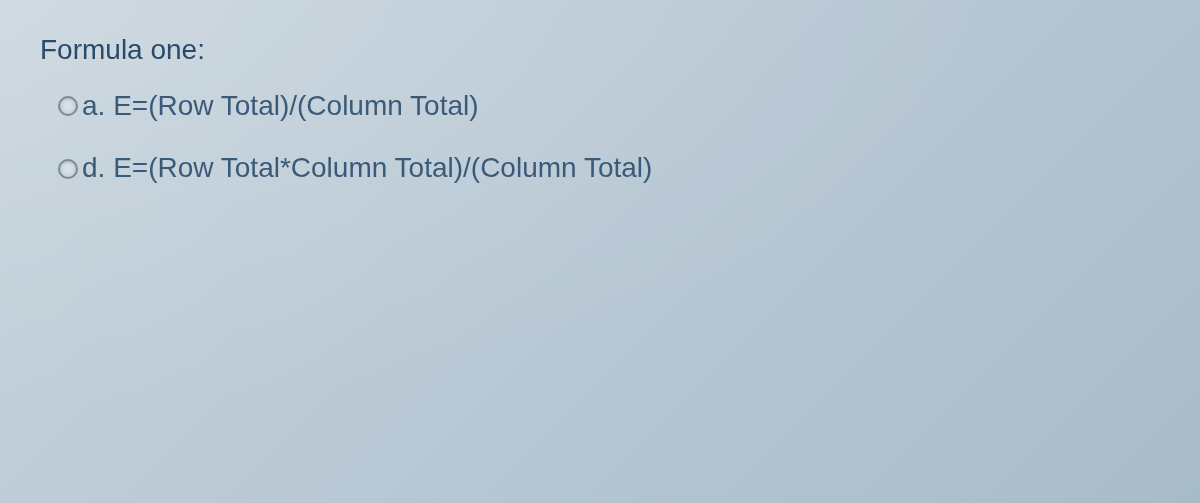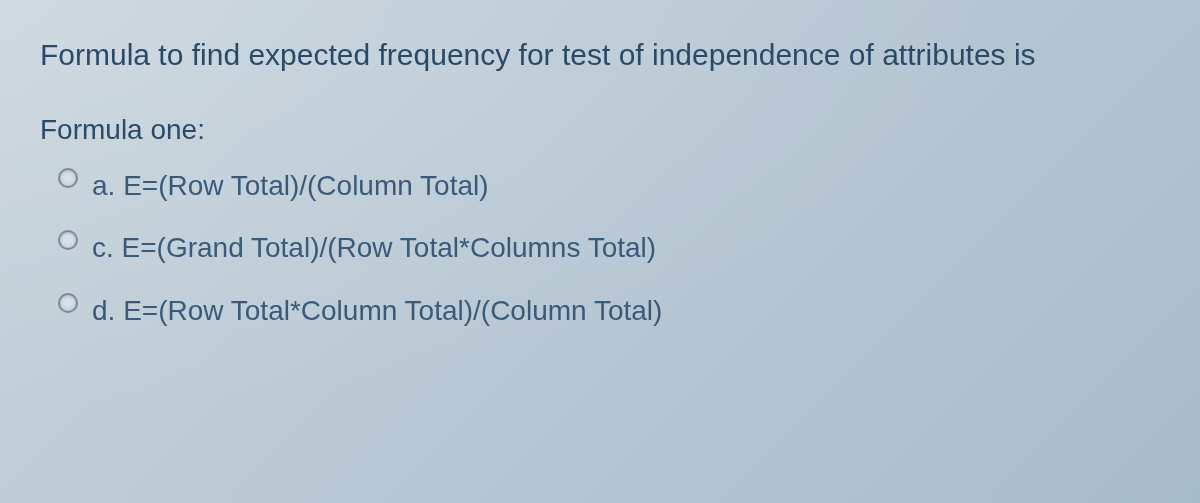--- a/index.html
+++ b/index.html
@@ -41,22 +41,23 @@
       font-size: 28px;
       color: #2a4a6a;
       margin-bottom: 22px;
       font-weight: 400;
     }
     .options {
       padding-left: 18px;
     }
     .option {
       display: flex;
+      align-items: center;
       margin-bottom: 26px;
-      gap: 14px;
+      gap: 4px;
     }
     .radio {
       width: 20px;
       height: 20px;
       border-radius: 50%;
       border: 2px solid #7a8a9a;
       background: radial-gradient(circle, #d8e0e8 30%, #b8c4d0 100%);
       flex-shrink: 0;
       cursor: pointer;
       box-shadow: inset 0 1px 2px rgba(0,0,0,0.1);
@@ -65,40 +66,32 @@
       font-size: 28px;
       color: #3a5a7a;
       line-height: 1.3;
       font-weight: 400;
     }
   </style>
 </head>
 <body>
 
 <div class="container">
-  <div class="question-text">Formula to find expected frequency for test of independence of attributes is</div>
   <div class="select-label">Formula one:</div>
   <div class="options">
 
     <div class="option">
       <div class="radio"></div>
       <div class="option-text">
         <span>a.</span>
         <span>E=(Row Total)/(Column Total)</span>
       </div>
     </div>
 
 
-    <div class="option">
-      <div class="radio"></div>
-      <div class="option-text">
-        <span>c.</span>
-        <span>E=(Grand Total)/(Row Total*Columns Total)</span>
-      </div>
-    </div>
 
     <div class="option">
       <div class="radio"></div>
       <div class="option-text">
         <span>d.</span>
         <span>E=(Row Total*Column Total)/(Column Total)</span>
       </div>
     </div>
 
   </div>

